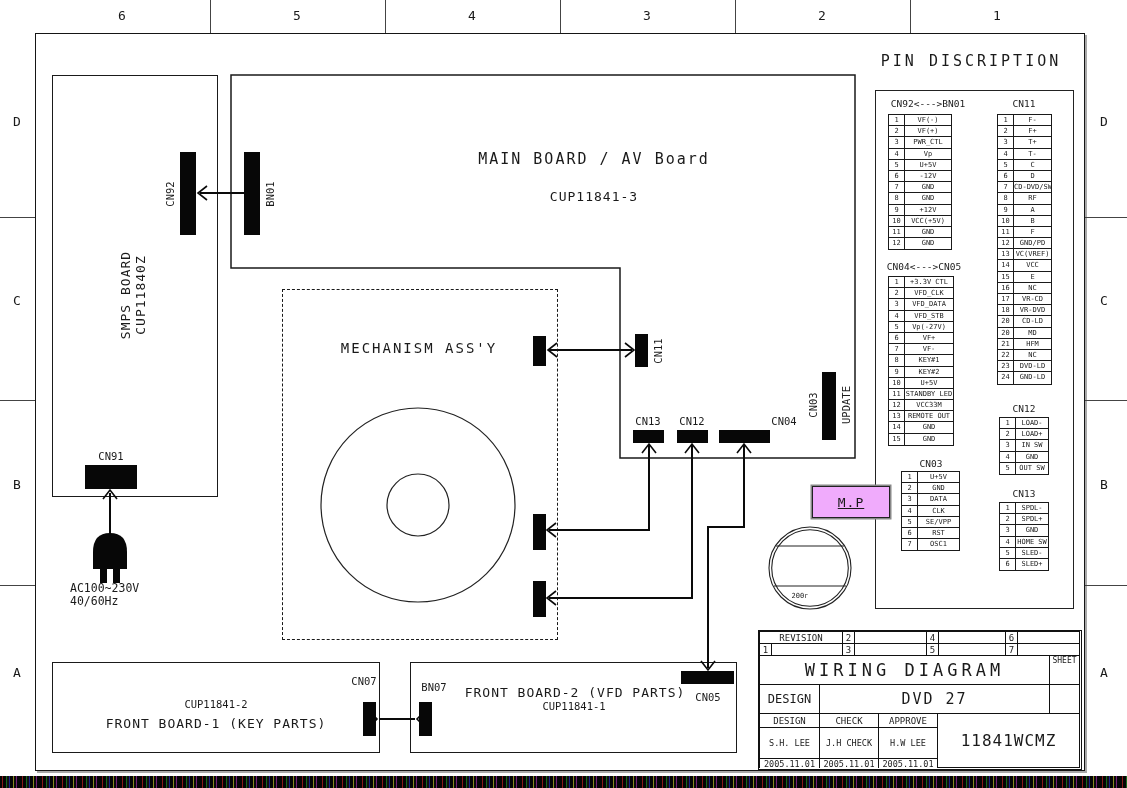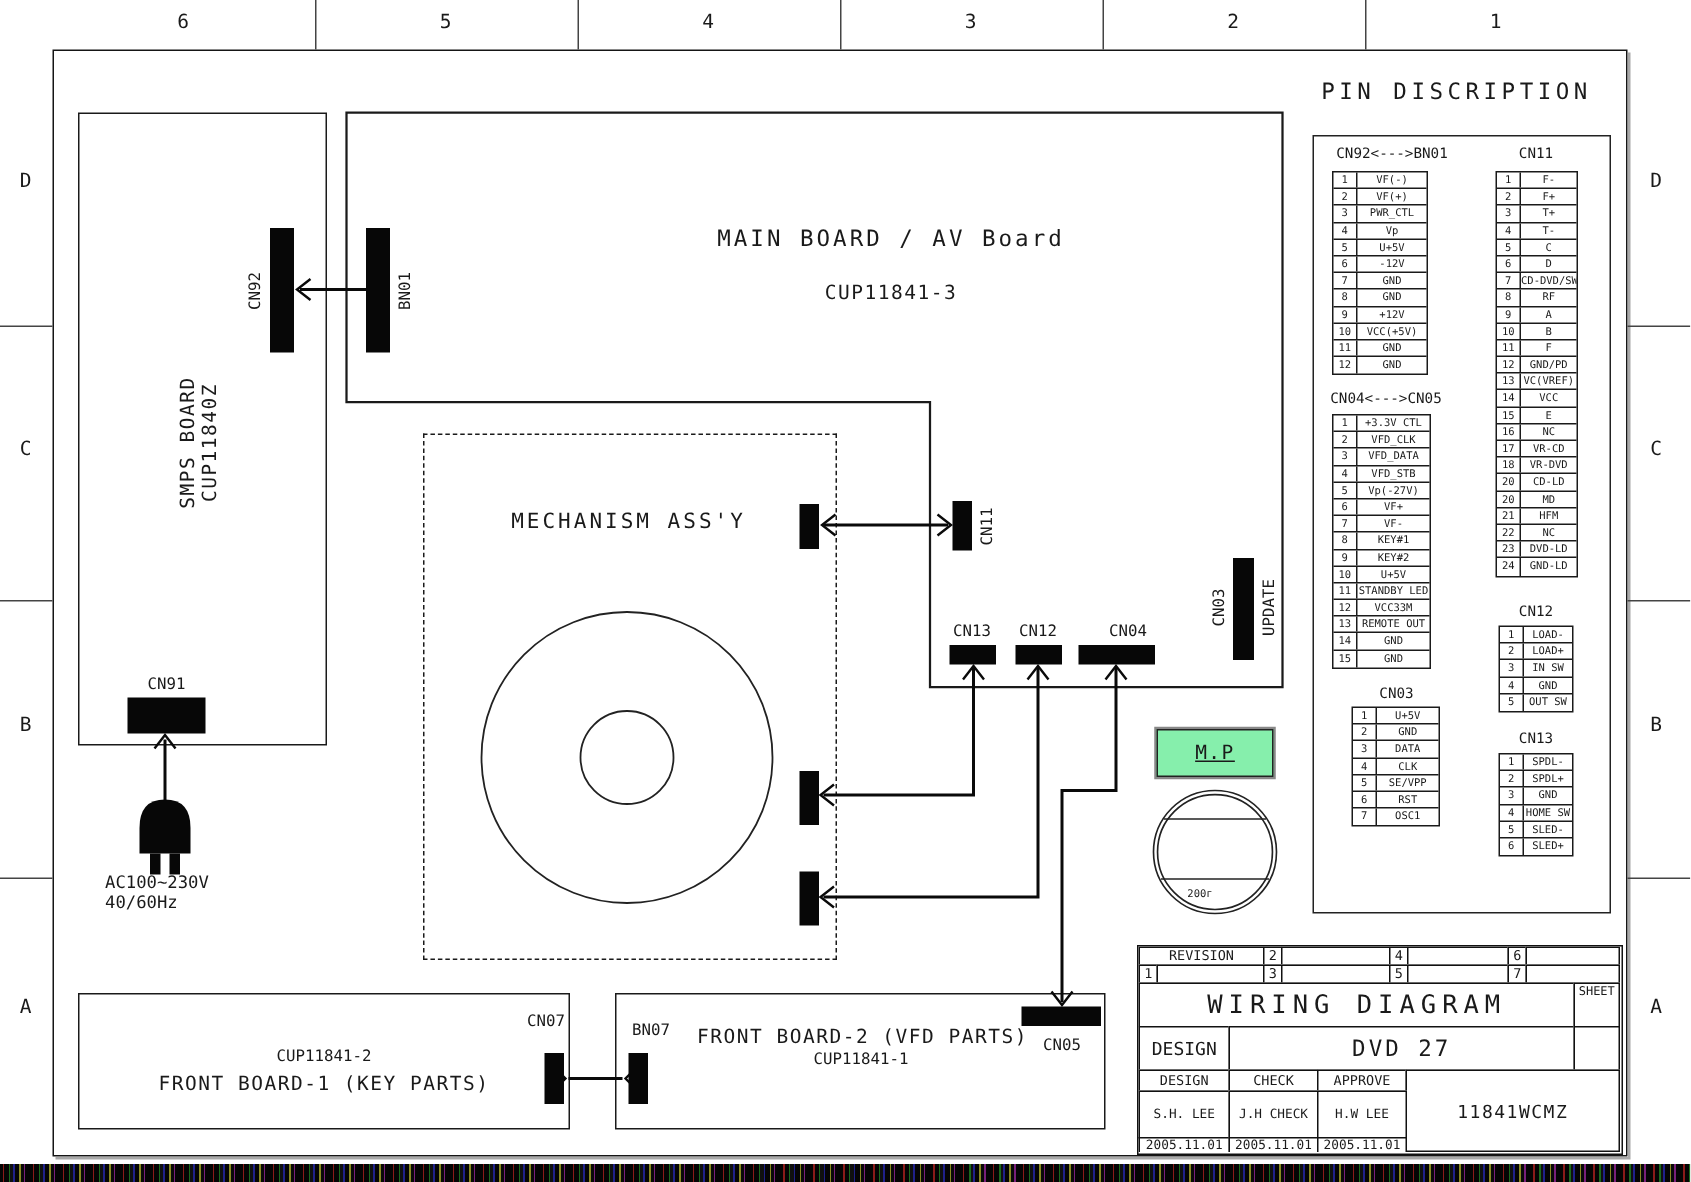--- a/index.html
+++ b/index.html
@@ -24,23 +24,23 @@
   .prow{display:flex;height:11.2px;border-bottom:1px solid #1a1a1a;box-sizing:border-box;}
   .prow:last-child{border-bottom:none;}
   .pnum{width:15px;border-right:1px solid #1a1a1a;text-align:center;font-size:7px;line-height:10px;}
   .plbl{flex:1;text-align:center;font-size:7px;line-height:10px;white-space:nowrap;overflow:hidden;}
   .ptitle{font-size:9.5px;z-index:5;}
   
   #titleblock{position:absolute;left:758px;top:630px;width:324px;height:140px;
               border:1.5px solid #111;box-sizing:border-box;background:#fff;z-index:5;}
   .tbcell{position:absolute;border:1px solid #111;box-sizing:border-box;
           display:flex;align-items:center;justify-content:center;background:#fff;}
-  .mpbox{position:absolute;left:771px;top:486px;width:76px;height:30px;border:1.4px solid #222;
+  .mpbox{position:absolute;left:812px;top:486px;width:76px;height:30px;border:1.4px solid #222;
          box-shadow:0 0 0 1.5px #888;display:flex;align-items:center;justify-content:center;
-         font-size:13px;letter-spacing:1px;background:#86efac;z-index:5;text-decoration:underline;}
+         font-size:13px;letter-spacing:1px;background:#f0abfc;z-index:5;text-decoration:underline;}
   .noise{position:absolute;left:0;top:776px;width:1127px;height:12px;
          background:repeating-linear-gradient(90deg,#050505 0 2px,#8a1a1a 2px 3px,#050505 3px 6px,
            #1a6a1a 6px 7px,#101010 7px 9px,#20208a 9px 10px,#050505 10px 13px,#8a8a20 13px 14px,
            #0a0a0a 14px 16px,#7a207a 16px 17px,#050505 17px 20px);}
 </style>
 </head>
 <body>
 
 <div id="stage">
 
@@ -153,21 +153,21 @@
   <div class="hlab txt" style="left:216px;top:723px;font-size:13px;letter-spacing:1px">FRONT BOARD-1 (KEY PARTS)</div>
   <div class="hlab txt" style="left:574px;top:706px;font-size:10.5px">CUP11841-1</div>
   <div class="hlab txt" style="left:575px;top:692px;font-size:13px;letter-spacing:1px">FRONT BOARD-2 (VFD PARTS)</div>
 
   <div class="vlab txt" style="left:170px;top:194px;font-size:10.5px">CN92</div>
   <div class="vlab txt" style="left:270px;top:194px;font-size:10.5px">BN01</div>
   <div class="hlab txt" style="left:111px;top:456px;font-size:10.5px">CN91</div>
   <div class="vlab txt" style="left:658px;top:351px;font-size:10.5px">CN11</div>
   <div class="hlab txt" style="left:648px;top:421px;font-size:10.5px">CN13</div>
   <div class="hlab txt" style="left:692px;top:421px;font-size:10.5px">CN12</div>
-  <div class="hlab txt" style="left:752px;top:421px;font-size:10.5px">CN04</div>
+  <div class="hlab txt" style="left:784px;top:421px;font-size:10.5px">CN04</div>
   <div class="vlab txt" style="left:813px;top:405px;font-size:10.5px">CN03</div>
   <div class="vlab txt" style="left:846px;top:405px;font-size:10.5px">UPDATE</div>
   <div class="hlab txt" style="left:708px;top:697px;font-size:10.5px">CN05</div>
   <div class="hlab txt" style="left:364px;top:681px;font-size:10.5px">CN07</div>
   <div class="hlab txt" style="left:434px;top:687px;font-size:10.5px">BN07</div>
 
   <div class="txt" style="position:absolute;left:70px;top:582px;font-size:11.5px;line-height:13px">
     <div>AC100~230V</div>
     <div>40/60Hz</div>
   </div>
@@ -500,21 +500,21 @@
     <div class="tbcell" style="left:0;top:24px;width:291px;height:30px;font-size:17px;letter-spacing:4px">WIRING DIAGRAM</div>
     <div class="tbcell" style="left:290px;top:24px;width:31px;height:30px;font-size:8px;align-items:flex-start">SHEET</div>
 
     <div class="tbcell" style="left:0;top:53px;width:61px;height:30px;font-size:12px">DESIGN</div>
     <div class="tbcell" style="left:60px;top:53px;width:231px;height:30px;font-size:15px;letter-spacing:2px">DVD 27</div>
     <div class="tbcell" style="left:290px;top:53px;width:31px;height:30px"></div>
 
     <div class="tbcell" style="left:0;top:82px;width:61px;height:15px;font-size:9px">DESIGN</div>
     <div class="tbcell" style="left:60px;top:82px;width:60px;height:15px;font-size:9px">CHECK</div>
     <div class="tbcell" style="left:119px;top:82px;width:60px;height:15px;font-size:9px">APPROVE</div>
-    <div class="tbcell" style="left:178px;top:82px;width:143px;height:55px;font-size:12px;letter-spacing:1px">11841WCMZ</div>
+    <div class="tbcell" style="left:178px;top:82px;width:143px;height:55px;font-size:16px;letter-spacing:1px">11841WCMZ</div>
 
     <div class="tbcell" style="left:0;top:96px;width:61px;height:32px;font-size:8.5px">S.H. LEE</div>
     <div class="tbcell" style="left:60px;top:96px;width:60px;height:32px;font-size:8.5px">J.H CHECK</div>
     <div class="tbcell" style="left:119px;top:96px;width:60px;height:32px;font-size:8.5px">H.W LEE</div>
 
     <div class="tbcell" style="left:0;top:127px;width:61px;height:10px;font-size:8.5px;border-bottom:none">2005.11.01</div>
     <div class="tbcell" style="left:60px;top:127px;width:60px;height:10px;font-size:8.5px;border-bottom:none">2005.11.01</div>
     <div class="tbcell" style="left:119px;top:127px;width:60px;height:10px;font-size:8.5px;border-bottom:none">2005.11.01</div>
   </div>
 

